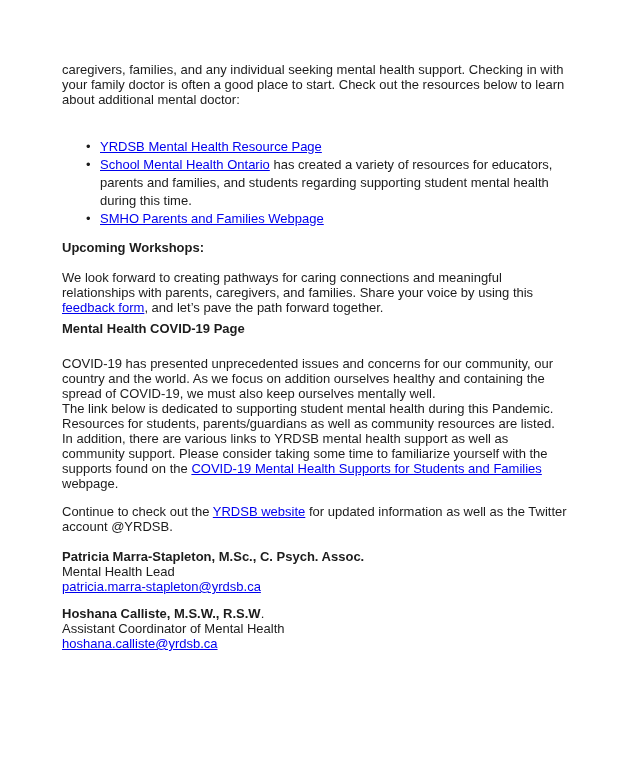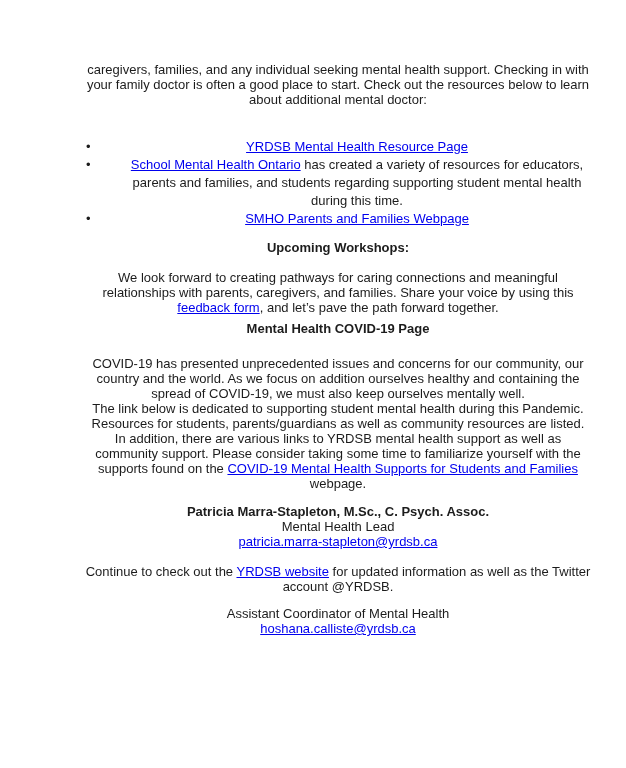--- a/index.html
+++ b/index.html
@@ -52,21 +52,21 @@
   }
   ul.list > li::before {
     content: "\2022";
     position: absolute;
     left: 24px;
     top: 0;
   }
 
   .workshops { line-height: 19px; }
 
-  .line { white-space: pre; text-align: center; }
+  .line { white-space: pre; }
 
   .bold { font-weight: bold; }
 
   a.link {
     color: var(--link);
     text-decoration: underline;
     cursor: pointer;
   }
 </style>
 </head>
@@ -107,25 +107,26 @@
       <div class="line"><span>country and the world. As we focus on addition ourselves healthy and containing the</span></div>
       <div class="line"><span>spread of COVID-19, we must also keep ourselves mentally well.</span></div>
       <div class="line"><span>The link below is dedicated to supporting student mental health during this Pandemic.</span></div>
       <div class="line"><span>Resources for students, parents/guardians as well as community resources are listed.</span></div>
       <div class="line"><span>In addition, there are various links to YRDSB mental health support as well as</span></div>
       <div class="line"><span>community support. Please consider taking some time to familiarize yourself with the</span></div>
       <div class="line"><span>supports found on the </span><a class="link">COVID-19 Mental Health Supports for Students and Families</a></div>
       <div class="line"><span>webpage.</span></div>
     </div>
     <div class="block paragraph">
+      <div class="line"><span>Continue to check out the </span><a class="link">YRDSB website</a><span> for updated information as well as the Twitter</span></div>
+      <div class="line"><span>account @YRDSB.</span></div>
+    </div>
+    <div class="block paragraph">
       <div class="line"><span class="bold">Patricia Marra-Stapleton, M.Sc., C. Psych. Assoc.</span></div>
       <div class="line"><span>Mental Health Lead</span></div>
       <div class="line"><a class="link">patricia.marra-stapleton@yrdsb.ca</a></div>
     </div>
     <div class="block paragraph">
-      <div class="line"><span>Continue to check out the </span><a class="link">YRDSB website</a><span> for updated information as well as the Twitter</span></div>
-      <div class="line"><span>account @YRDSB.</span></div>
-    </div>
-    <div class="block paragraph">
+      <div class="line"><span class="bold">Hoshana Calliste, M.S.W., R.S.W</span><span>.</span></div>
       <div class="line"><span>Assistant Coordinator of Mental Health</span></div>
       <div class="line"><a class="link">hoshana.calliste@yrdsb.ca</a></div>
     </div>
   </main>
 
 </body></html>

